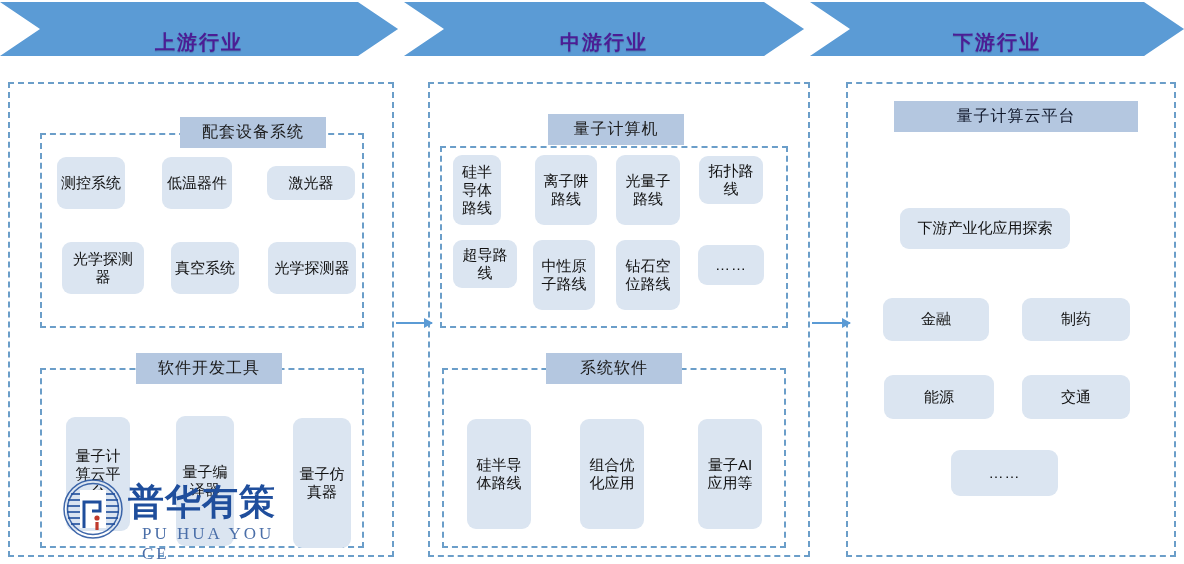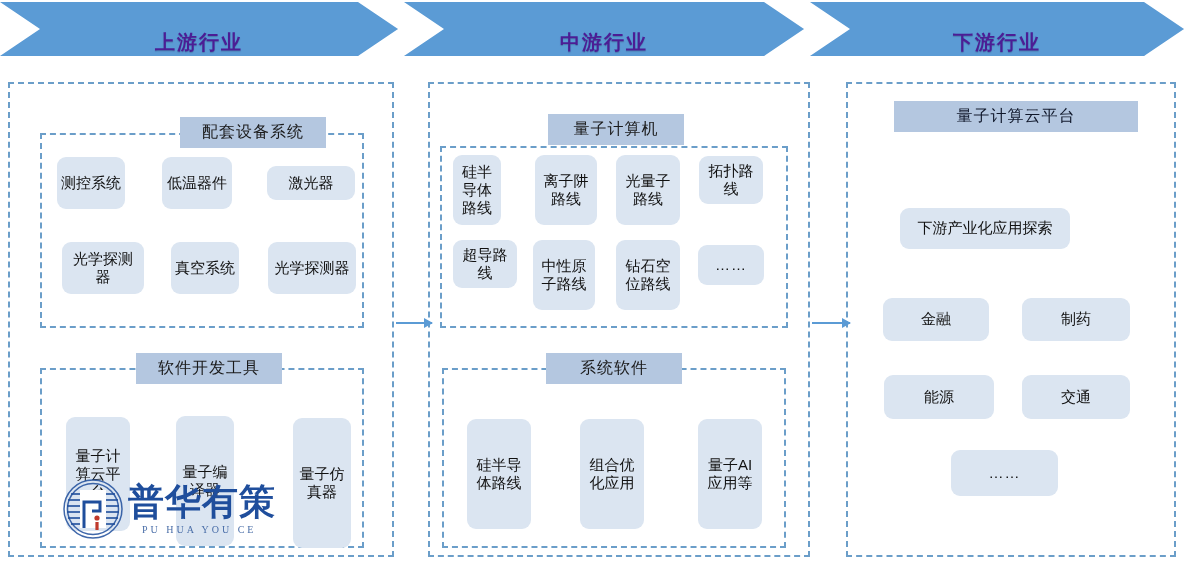--- a/index.html
+++ b/index.html
@@ -99,21 +99,21 @@
   }
   #watermark .wm-ring{position:absolute;left:0;top:2px;width:62px;height:62px;}
   #watermark .wm-text{
     position:absolute;left:66px;top:6px;
     font-size:36px;font-weight:bold;color:#1f4e9c;
     letter-spacing:1px;line-height:40px;
     font-family:"DejaVu Sans",sans-serif;
   }
   #watermark .wm-sub{
     position:absolute;left:80px;top:48px;
-    font-size:10px;color:#4a6ea8;letter-spacing:3px;
+    font-size:17px;color:#4a6ea8;letter-spacing:3px;
     font-family:"Liberation Serif",serif;
   }
 </style>
 </head>
 <body>
 
 <div id="stage">
 
   <div class="chev-row">
     <div class="chev c1">

